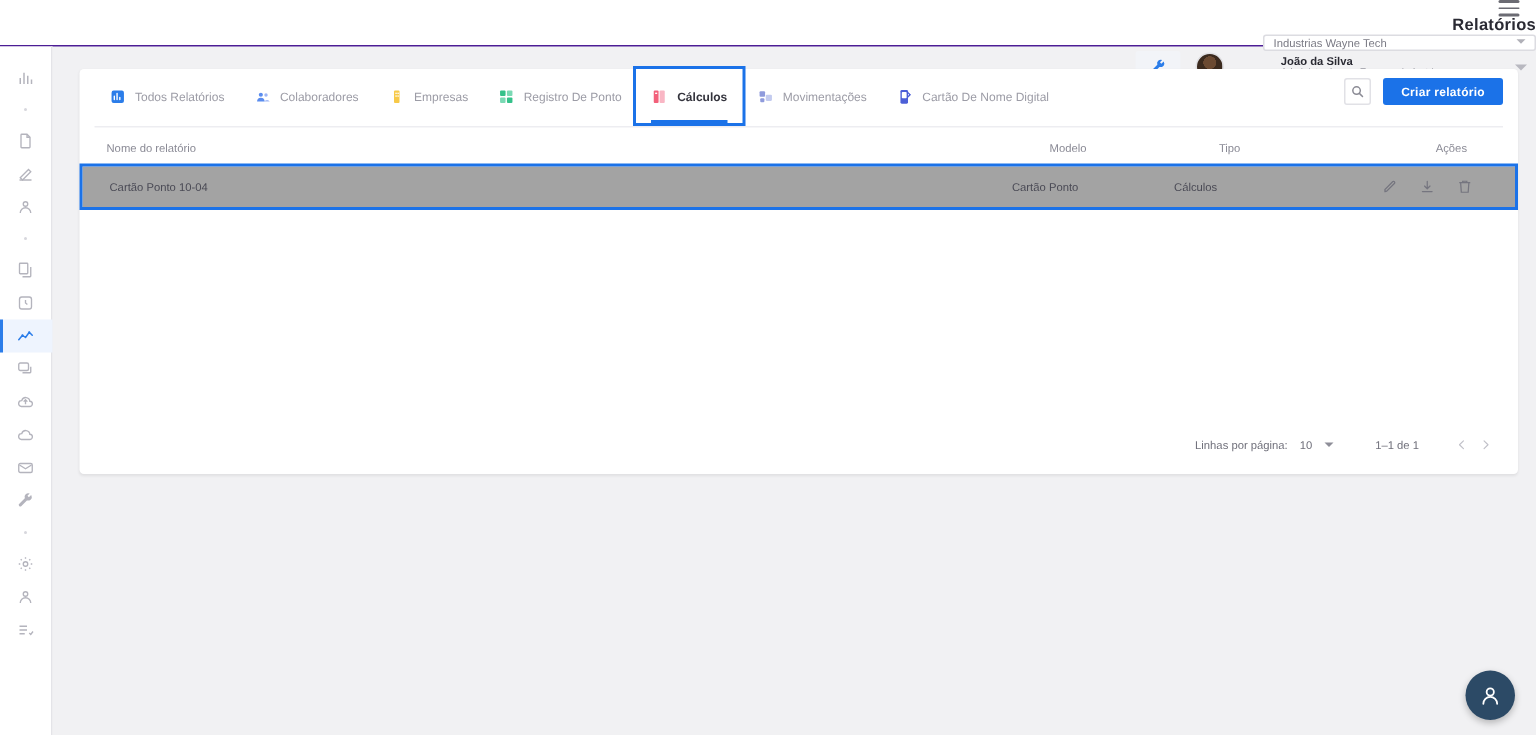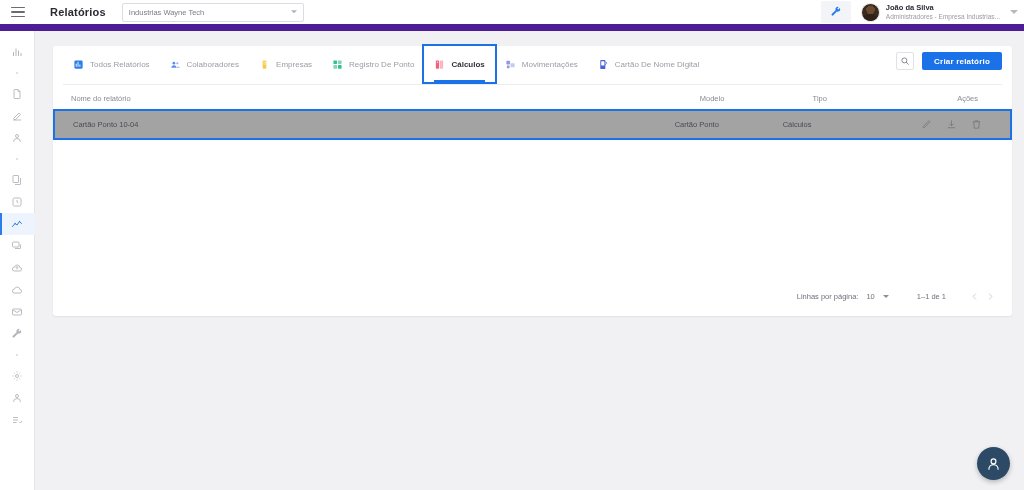--- a/index.html
+++ b/index.html
@@ -7,22 +7,23 @@
     width: 1024px; height: 490px;
     font-family: "Liberation Sans", sans-serif;
     background: #eceff1;
     overflow: hidden;
   }
   .app { position: relative; width: 1024px; height: 490px; background: #f1f1f3; }
 
   
   .topbar {
     position: absolute; top: 0; left: 0; width: 1024px; height: 31px;
-    background: #ffffff; display: flex; align-items: center;
-    border-bottom: 7px solid #4c1d95;
+    background: #ffffff; display: flex; align-items: flex-end;
+    border-bottom: 1px solid #4c1d95;
+    flex-direction: column;
   }
   .hamburger {
     width: 36px; height: 31px; display: flex; flex-direction: column;
     align-items: center; justify-content: center; gap: 3px; cursor: pointer;
   }
   .hamburger span { display: block; width: 14px; height: 1.5px; background: #6b6b73; border-radius: 1px; }
   .topbar-title {
     font-size: 11px; font-weight: bold; color: #2a2a33;
     margin-left: 14px; letter-spacing: .2px; white-space: nowrap;
   }
@@ -38,21 +39,21 @@
     border-right: 3.5px solid transparent; border-top: 3.5px solid #b0b0b8;
   }
   .topbar-right {
     margin-left: auto; display: flex; align-items: center; height: 31px; padding-right: 6px;
   }
   .wrench-btn {
     width: 30px; height: 22px; background: #f2f4f8; border-radius: 2px;
     display: flex; align-items: center; justify-content: center; cursor: pointer;
     margin-right: 10px;
   }
-  .user-chip { display: flex; align-items: center; cursor: pointer; }
+  .user-chip { display: flex; align-items: center; cursor: pointer; gap: 32px; }
   .avatar {
     width: 19px; height: 19px; border-radius: 50%;
     background: radial-gradient(circle at 50% 34%, #6b4a32 0 30%, #3b2a1e 31% 100%);
     border: 1px solid #e0e0e4; margin-right: 6px; position: relative; overflow: hidden;
   }
   .avatar::after {
     content: ""; position: absolute; left: 50%; bottom: -1px; transform: translateX(-50%);
     width: 13px; height: 8px; border-radius: 50% 50% 0 0; background: #2f2119;
   }
   .user-meta { display: flex; flex-direction: column; justify-content: center; line-height: 1.25; }

